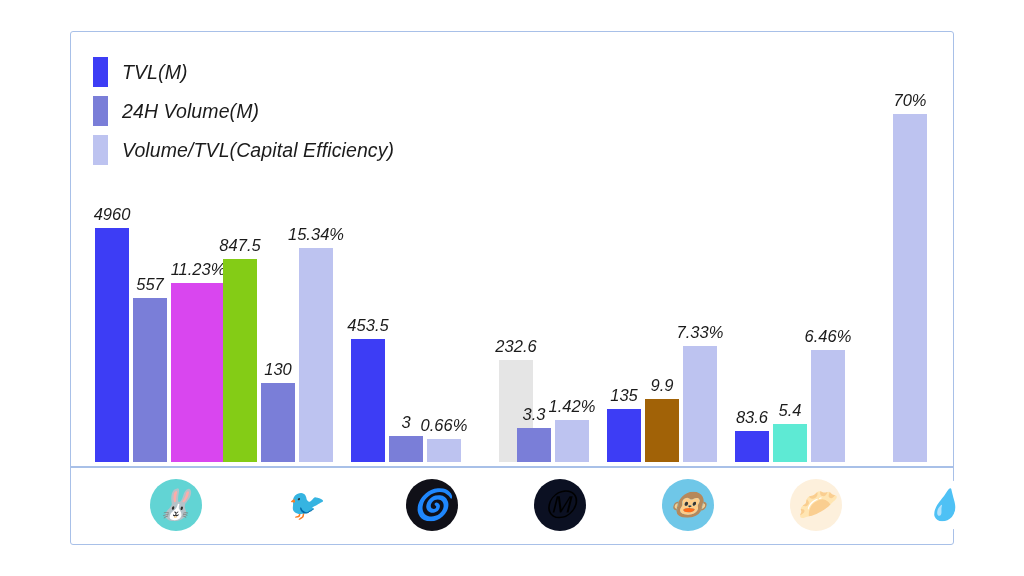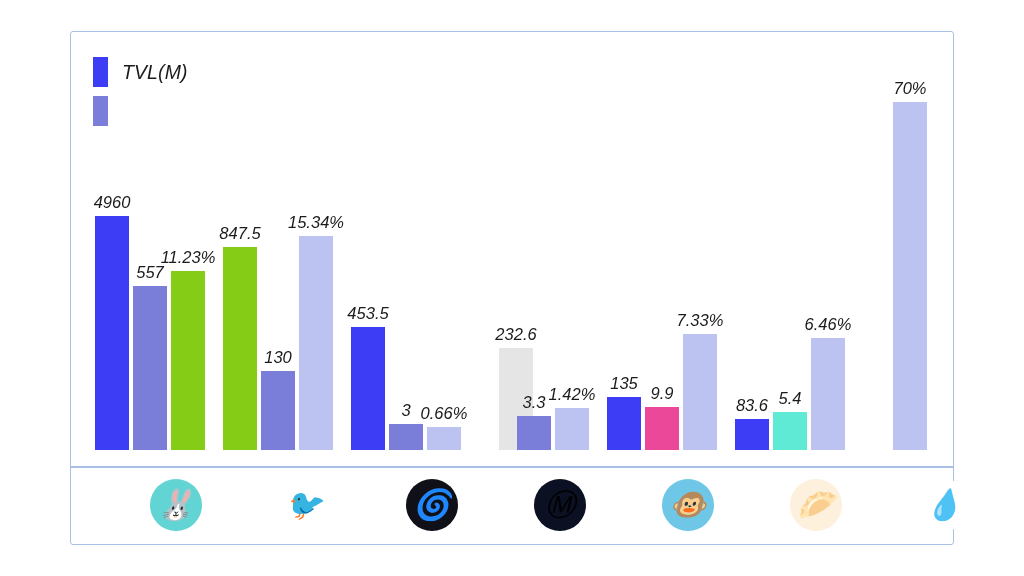--- a/index.html
+++ b/index.html
@@ -68,21 +68,21 @@
     margin-right: 14px;
     flex: 0 0 auto;
   }
   .legend-label {
     font-size: 19.5px;
     color: #1b1b1b;
     letter-spacing: 0.1px;
   }
   .bar {
     position: absolute;
-    bottom: 16px;
+    bottom: 4px;
     width: 34px;
   }
   .bar-label {
     position: absolute;
     bottom: 100%;
     left: 50%;
     transform: translateX(-50%);
     margin-bottom: 4px;
     font-size: 16.5px;
     color: #1b1b1b;
@@ -111,31 +111,36 @@
 
     <div class="plot-area">
 
       <div class="legend">
         <div class="legend-item">
           <span class="legend-swatch" style="background:#3d3df5"></span>
           <span class="legend-label">TVL(M)</span>
         </div>
         <div class="legend-item">
           <span class="legend-swatch" style="background:#7a7ed8"></span>
+          <span class="legend-label">24H Volume(M)</span>
+        </div>
+        <div class="legend-item">
+          <span class="legend-swatch" style="background:#bdc3f0"></span>
+          <span class="legend-label">Volume/TVL(Capital Efficiency)</span>
         </div>
       </div>
 
       <div id="bars-container">
           <div class="bar" style="left: 24px; height: 234px; background: rgb(61, 61, 245);">
             <span class="bar-label">4960</span>
           </div>
           <div class="bar" style="left: 62px; height: 164px; background: rgb(122, 126, 216);">
             <span class="bar-label">557</span>
           </div>
-          <div class="bar" style="left: 100px; height: 179px; background: #84cc16;">
+          <div class="bar" style="left: 100px; height: 179px; background: #d946ef; padding-left: 20px;">
             <span class="bar-label">11.23%</span>
           </div>
           <div class="bar" style="left: 152px; height: 203px; background: #84cc16;">
             <span class="bar-label">847.5</span>
           </div>
           <div class="bar" style="left: 190px; height: 79px; background: rgb(122, 126, 216);">
             <span class="bar-label">130</span>
           </div>
           <div class="bar" style="left: 228px; height: 214px; background: rgb(189, 195, 240);">
             <span class="bar-label">15.34%</span>
@@ -154,21 +159,21 @@
           </div>
           <div class="bar" style="left: 446px; height: 34px; background: rgb(122, 126, 216);">
             <span class="bar-label">3.3</span>
           </div>
           <div class="bar" style="left: 484px; height: 42px; background: rgb(189, 195, 240);">
             <span class="bar-label">1.42%</span>
           </div>
           <div class="bar" style="left: 536px; height: 53px; background: rgb(61, 61, 245);">
             <span class="bar-label">135</span>
           </div>
-          <div class="bar" style="left: 574px; height: 43px; background: #ec4899; margin-top: 19px;">
+          <div class="bar" style="left: 574px; height: 63px; background: #a16207; margin-top: 19px;">
             <span class="bar-label">9.9</span>
           </div>
           <div class="bar" style="left: 612px; height: 116px; background: rgb(189, 195, 240);">
             <span class="bar-label">7.33%</span>
           </div>
           <div class="bar" style="left: 664px; height: 31px; background: rgb(61, 61, 245);">
             <span class="bar-label">83.6</span>
           </div>
           <div class="bar" style="left: 702px; height: 38px; background: #5eead4;">
             <span class="bar-label">5.4</span>

